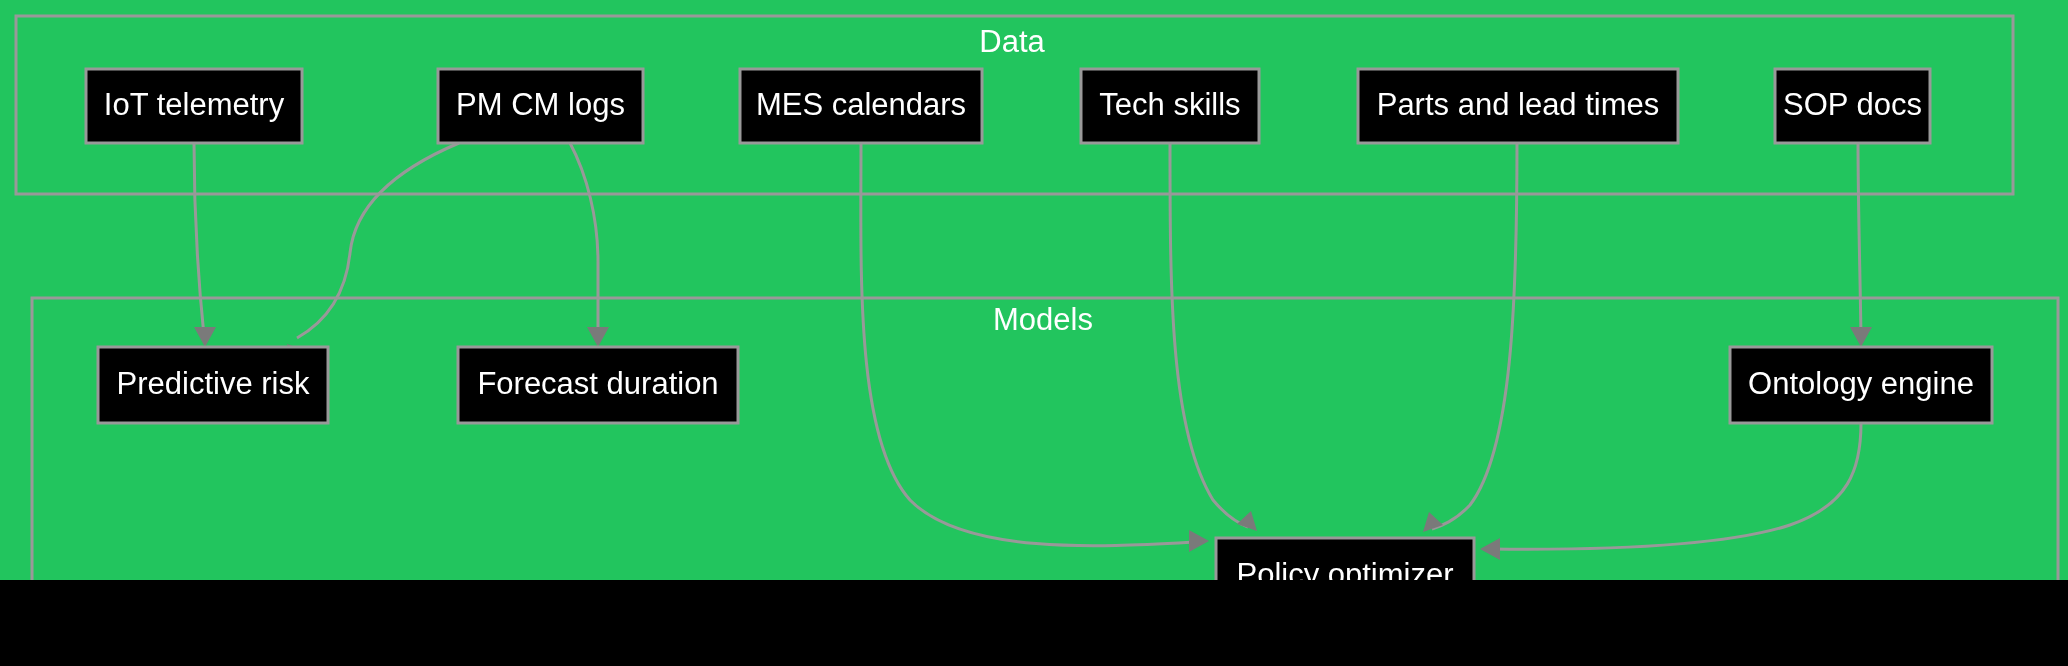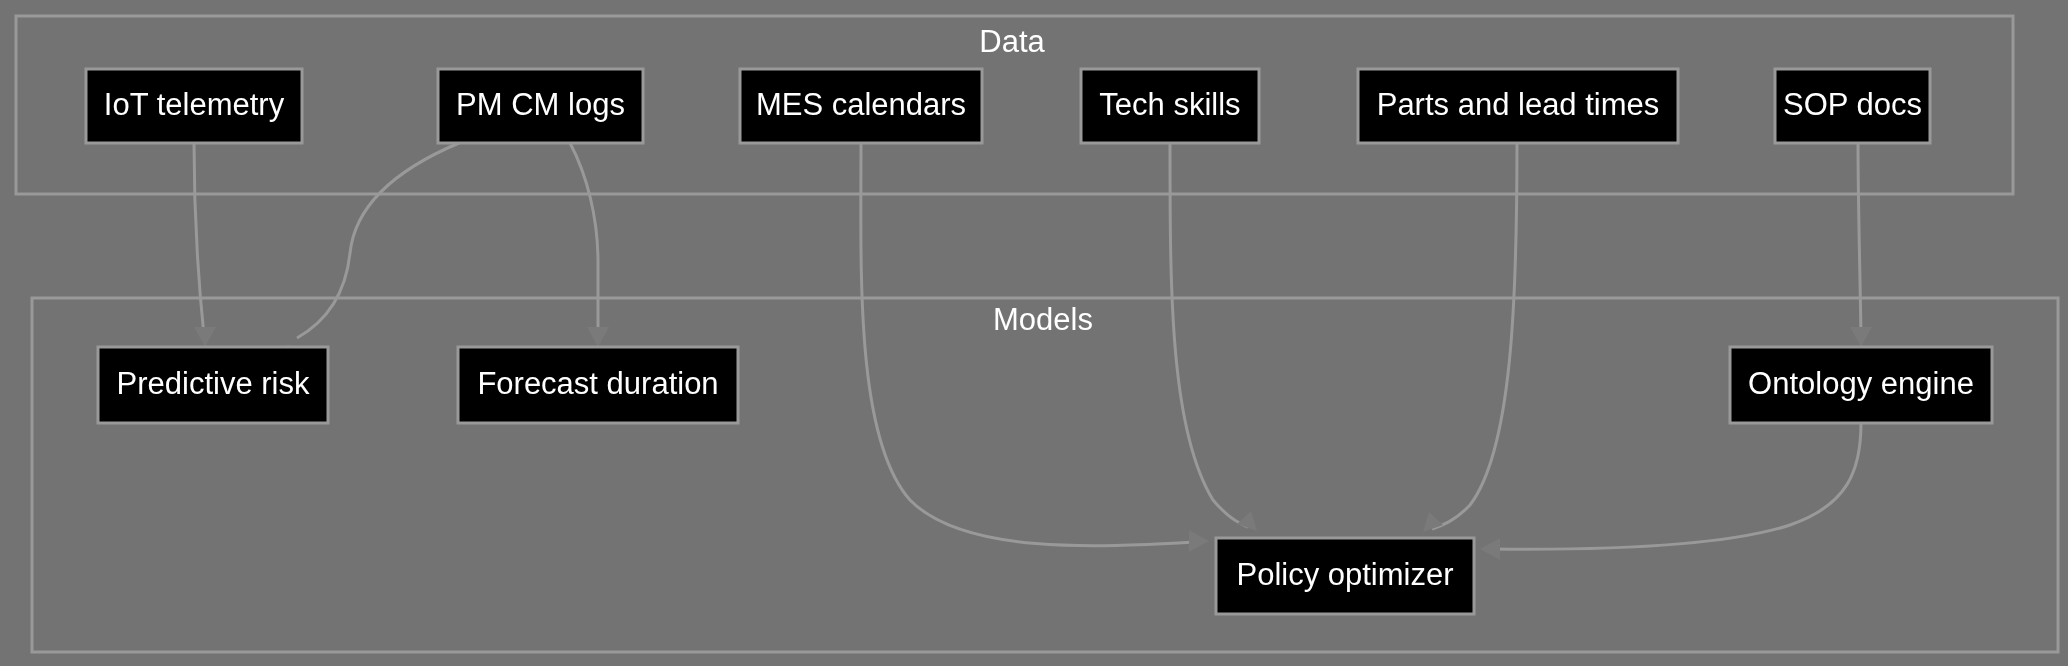--- a/index.html
+++ b/index.html
@@ -3,22 +3,22 @@
 <meta charset="utf-8">
 <style>
   html, body {
     margin: 0;
     padding: 0;
     background: #000000;
   }
   #canvas {
     position: relative;
     width: 2068px;
-    height: 666px;
-    background: #737373;
+    height: 580px;
+    background: #22c55e;
     overflow: hidden;
     font-family: "Liberation Sans", sans-serif;
     text-align: right;
   }
   #canvas svg {
     position: absolute;
     top: 0;
     left: 0;
     width: 2068px;
     height: 666px;

